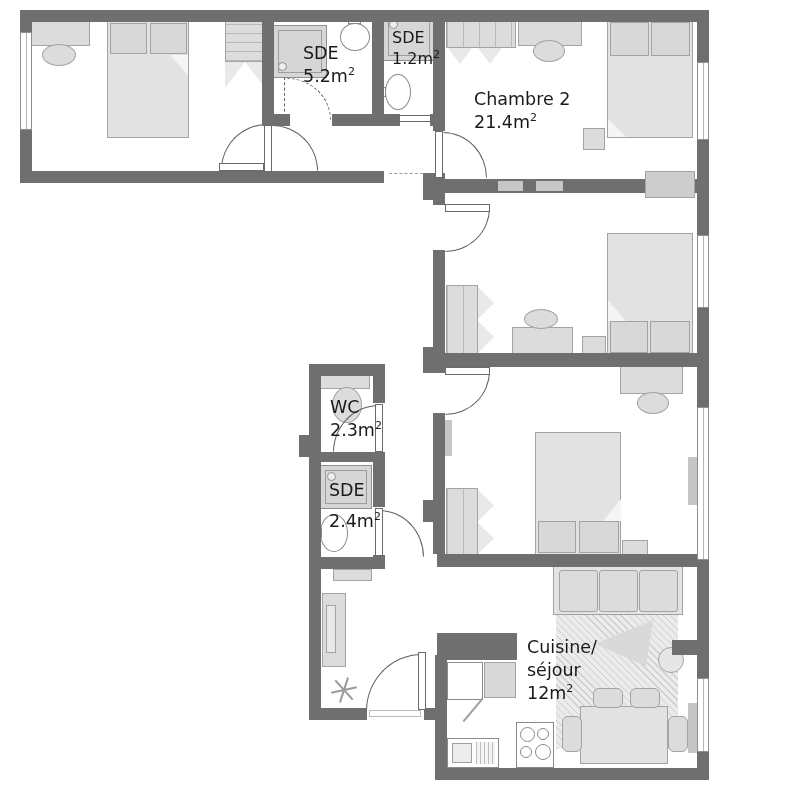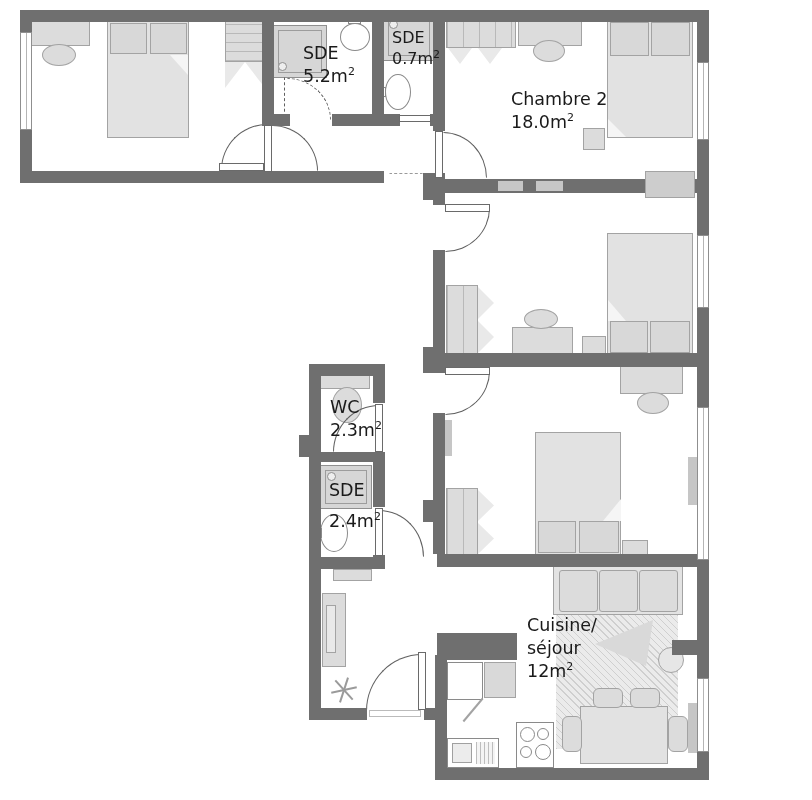--- a/index.html
+++ b/index.html
@@ -208,33 +208,33 @@
   <div class="burner" style="left:537px;top:728px;width:10px;height:10px"></div>
   <div class="burner" style="left:520px;top:746px;width:10px;height:10px"></div>
   <div class="burner" style="left:535px;top:744px;width:14px;height:14px"></div>
 
   <div class="lbl" style="left:303px;top:42px">
     <span>SDE</span><br>
     <span>5.2m</span><sup>2</sup>
   </div>
   <div class="lbl" style="left:392px;top:27px;font-size:16px">
     <span>SDE</span><br>
-    <span>0.7m</span><sup>2</sup>
-  </div>
-  <div class="lbl" style="left:511px;top:88px">
+    <span>1.2m</span><sup>2</sup>
+  </div>
+  <div class="lbl" style="left:474px;top:88px">
     <span>Chambre 2</span><br>
-    <span>18.0m</span><sup>2</sup>
+    <span>21.4m</span><sup>2</sup>
   </div>
   <div class="lbl" style="left:330px;top:396px">
     <span>WC</span><br>
     <span>2.3m</span><sup>2</sup>
   </div>
   <div class="lbl" style="left:329px;top:475px;line-height:1.75">
     <span>SDE</span><br>
     <span>2.4m</span><sup>2</sup>
   </div>
-  <div class="lbl" style="left:527px;top:614px">
+  <div class="lbl" style="left:527px;top:636px">
     <span>Cuisine/</span><br>
     <span>séjour</span><br>
     <span>12m</span><sup>2</sup>
   </div>
 
 </div>
 
 </body></html>

